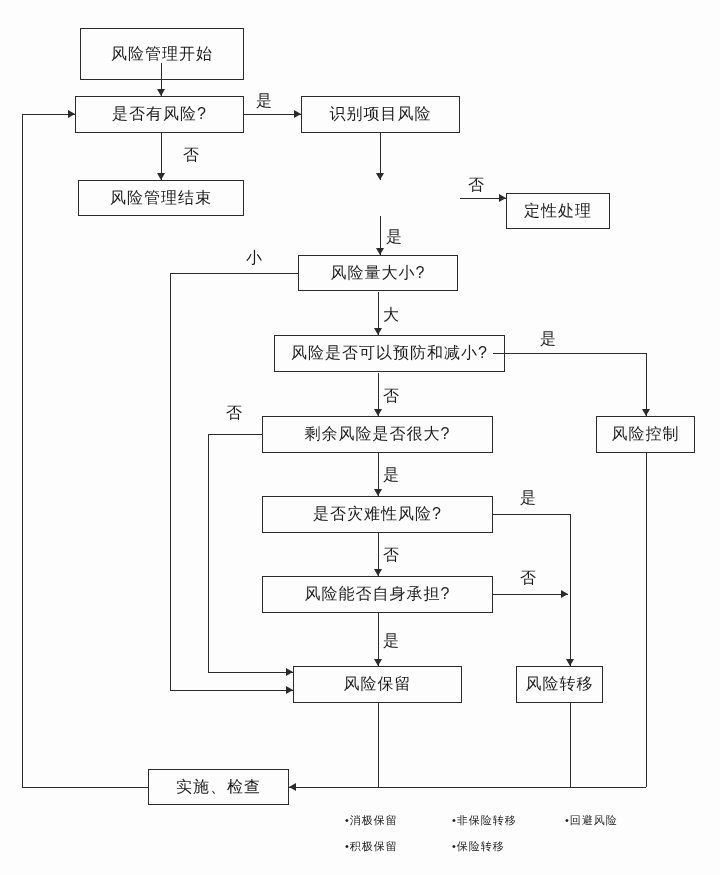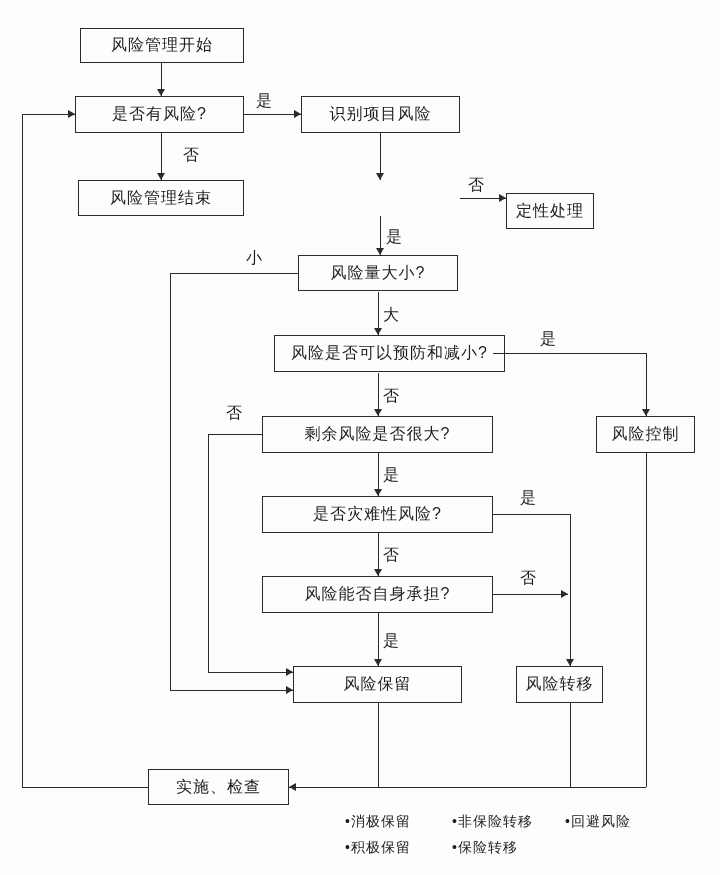--- a/index.html
+++ b/index.html
@@ -34,35 +34,35 @@
   .arr.left  { border-width: 4px 7px 4px 0; border-color: transparent #2b2b2b transparent transparent; }
   .elabel {
     position: absolute;
     font-size: 16px;
     line-height: 1.1;
     letter-spacing: 0;
     background: transparent;
   }
   .legend-item {
     position: absolute;
-    font-size: 14px;
+    font-size: 11px;
     letter-spacing: 1px;
     white-space: nowrap;
   }
 </style>
 </head>
 <body>
 
 <div class="canvas">
 
-  <div class="node" style="left:80px;top:28px;width:164px;height:35px">风险管理开始</div>
+  <div class="node" style="left:80px;top:28px;width:164px;height:52px">风险管理开始</div>
   <div class="node" style="left:75px;top:96px;width:169px;height:37px">是否有风险?</div>
   <div class="node" style="left:301px;top:96px;width:159px;height:37px">识别项目风险</div>
   <div class="node" style="left:78px;top:180px;width:166px;height:36px">风险管理结束</div>
-  <div class="node" style="left:506px;top:193px;width:88px;height:36px">定性处理</div>
+  <div class="node" style="left:506px;top:193px;width:104px;height:36px">定性处理</div>
   <div class="node" style="left:298px;top:255px;width:160px;height:36px">风险量大小?</div>
   <div class="node" style="left:274px;top:335px;width:231px;height:37px">风险是否可以预防和减小?</div>
   <div class="node" style="left:262px;top:416px;width:231px;height:37px">剩余风险是否很大?</div>
   <div class="node" style="left:596px;top:416px;width:99px;height:37px">风险控制</div>
   <div class="node" style="left:262px;top:496px;width:231px;height:37px">是否灾难性风险?</div>
   <div class="node" style="left:262px;top:576px;width:231px;height:37px">风险能否自身承担?</div>
   <div class="node" style="left:293px;top:666px;width:169px;height:37px">风险保留</div>
   <div class="node" style="left:516px;top:666px;width:87px;height:37px">风险转移</div>
   <div class="node" style="left:148px;top:769px;width:141px;height:36px">实施、检查</div>
 

